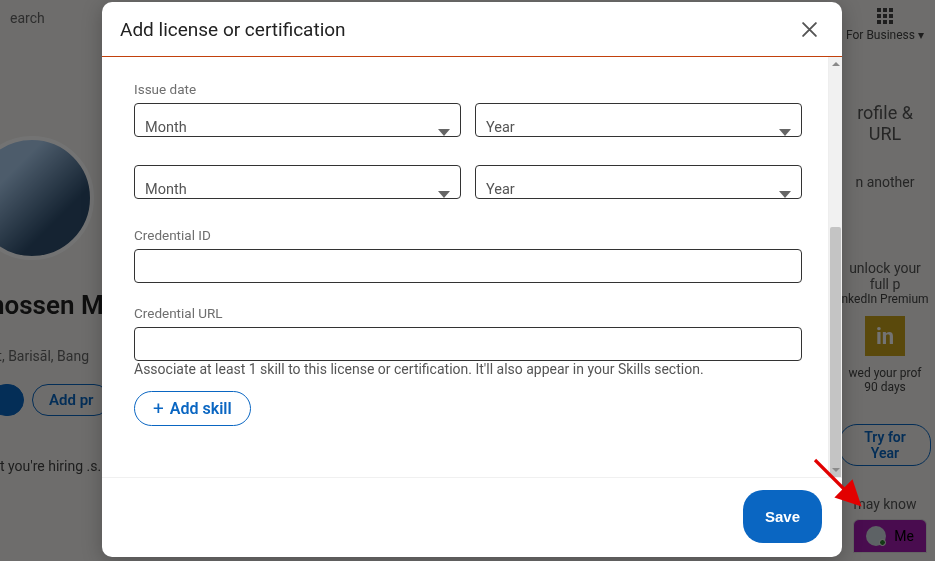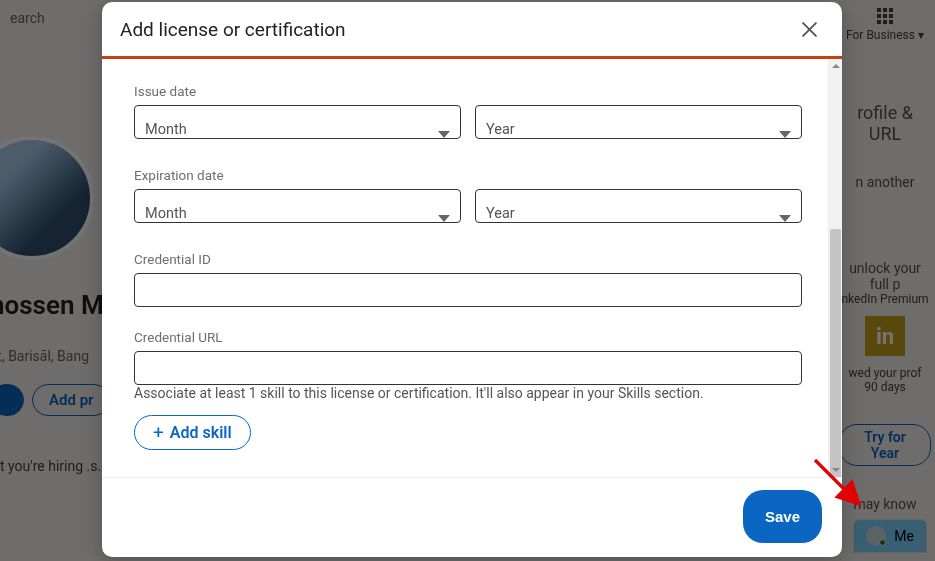--- a/index.html
+++ b/index.html
@@ -87,21 +87,21 @@
       border-radius:0; display:flex; align-items:center; justify-content:center;
       margin: 10px auto;
     }
     .try-btn {
       border:1px solid #0a66c2; color:#0a66c2; border-radius:18px;
       padding:4px 10px; font-size:14px; display:inline-block; margin-top:30px;
       font-weight:600;
     }
     .chat-pill {
       position:absolute; bottom:8px; right:8px;
-      background:#7dd3fc; border-radius:6px 6px 0 0;
+      background:#a21caf; border-radius:6px 6px 0 0;
       padding:6px 12px; font-size:14px; display:flex; align-items:center; gap:8px;
       border:1px solid #ddd;
     }
     .chat-pill .dot { width:20px; height:20px; border-radius:50%; background:#cfd9df; position:relative;}
     .chat-pill .online { position:absolute; bottom:0; right:0; width:7px; height:7px; border-radius:50%; background:#2e7d32; border:1.5px solid #fff;}
 
     .modal {
       position: absolute;
       top: 2px;
       left: 102px;
@@ -112,21 +112,21 @@
       z-index: 20;
       box-shadow: 0 4px 20px rgba(0,0,0,0.25);
       display: flex;
       flex-direction: column;
     }
     .modal-header {
       display: flex;
       align-items: center;
       justify-content: space-between;
       padding: 12px 18px;
-      border-bottom: 3px solid #c2410c;
+      border-bottom: 1px solid #c2410c;
     }
     .modal-title {
       font-size: 19px;
       font-weight: 400;
       color: #222;
     }
     .close-btn {
       width: 30px;
       height: 30px;
       display:flex; align-items:center; justify-content:center;
@@ -306,21 +306,20 @@
             <span class="caret"></span>
           </div>
           <div class="select">
             <span>Year</span>
             <span class="caret"></span>
           </div>
         </div>
       </div>
 
       <div class="field-group" style="margin-top:28px;">
-        <div class="field-label">Expiration date</div>
         <div class="two-col">
           <div class="select">
             <span>Month</span>
             <span class="caret"></span>
           </div>
           <div class="select">
             <span>Year</span>
             <span class="caret"></span>
           </div>
         </div>

